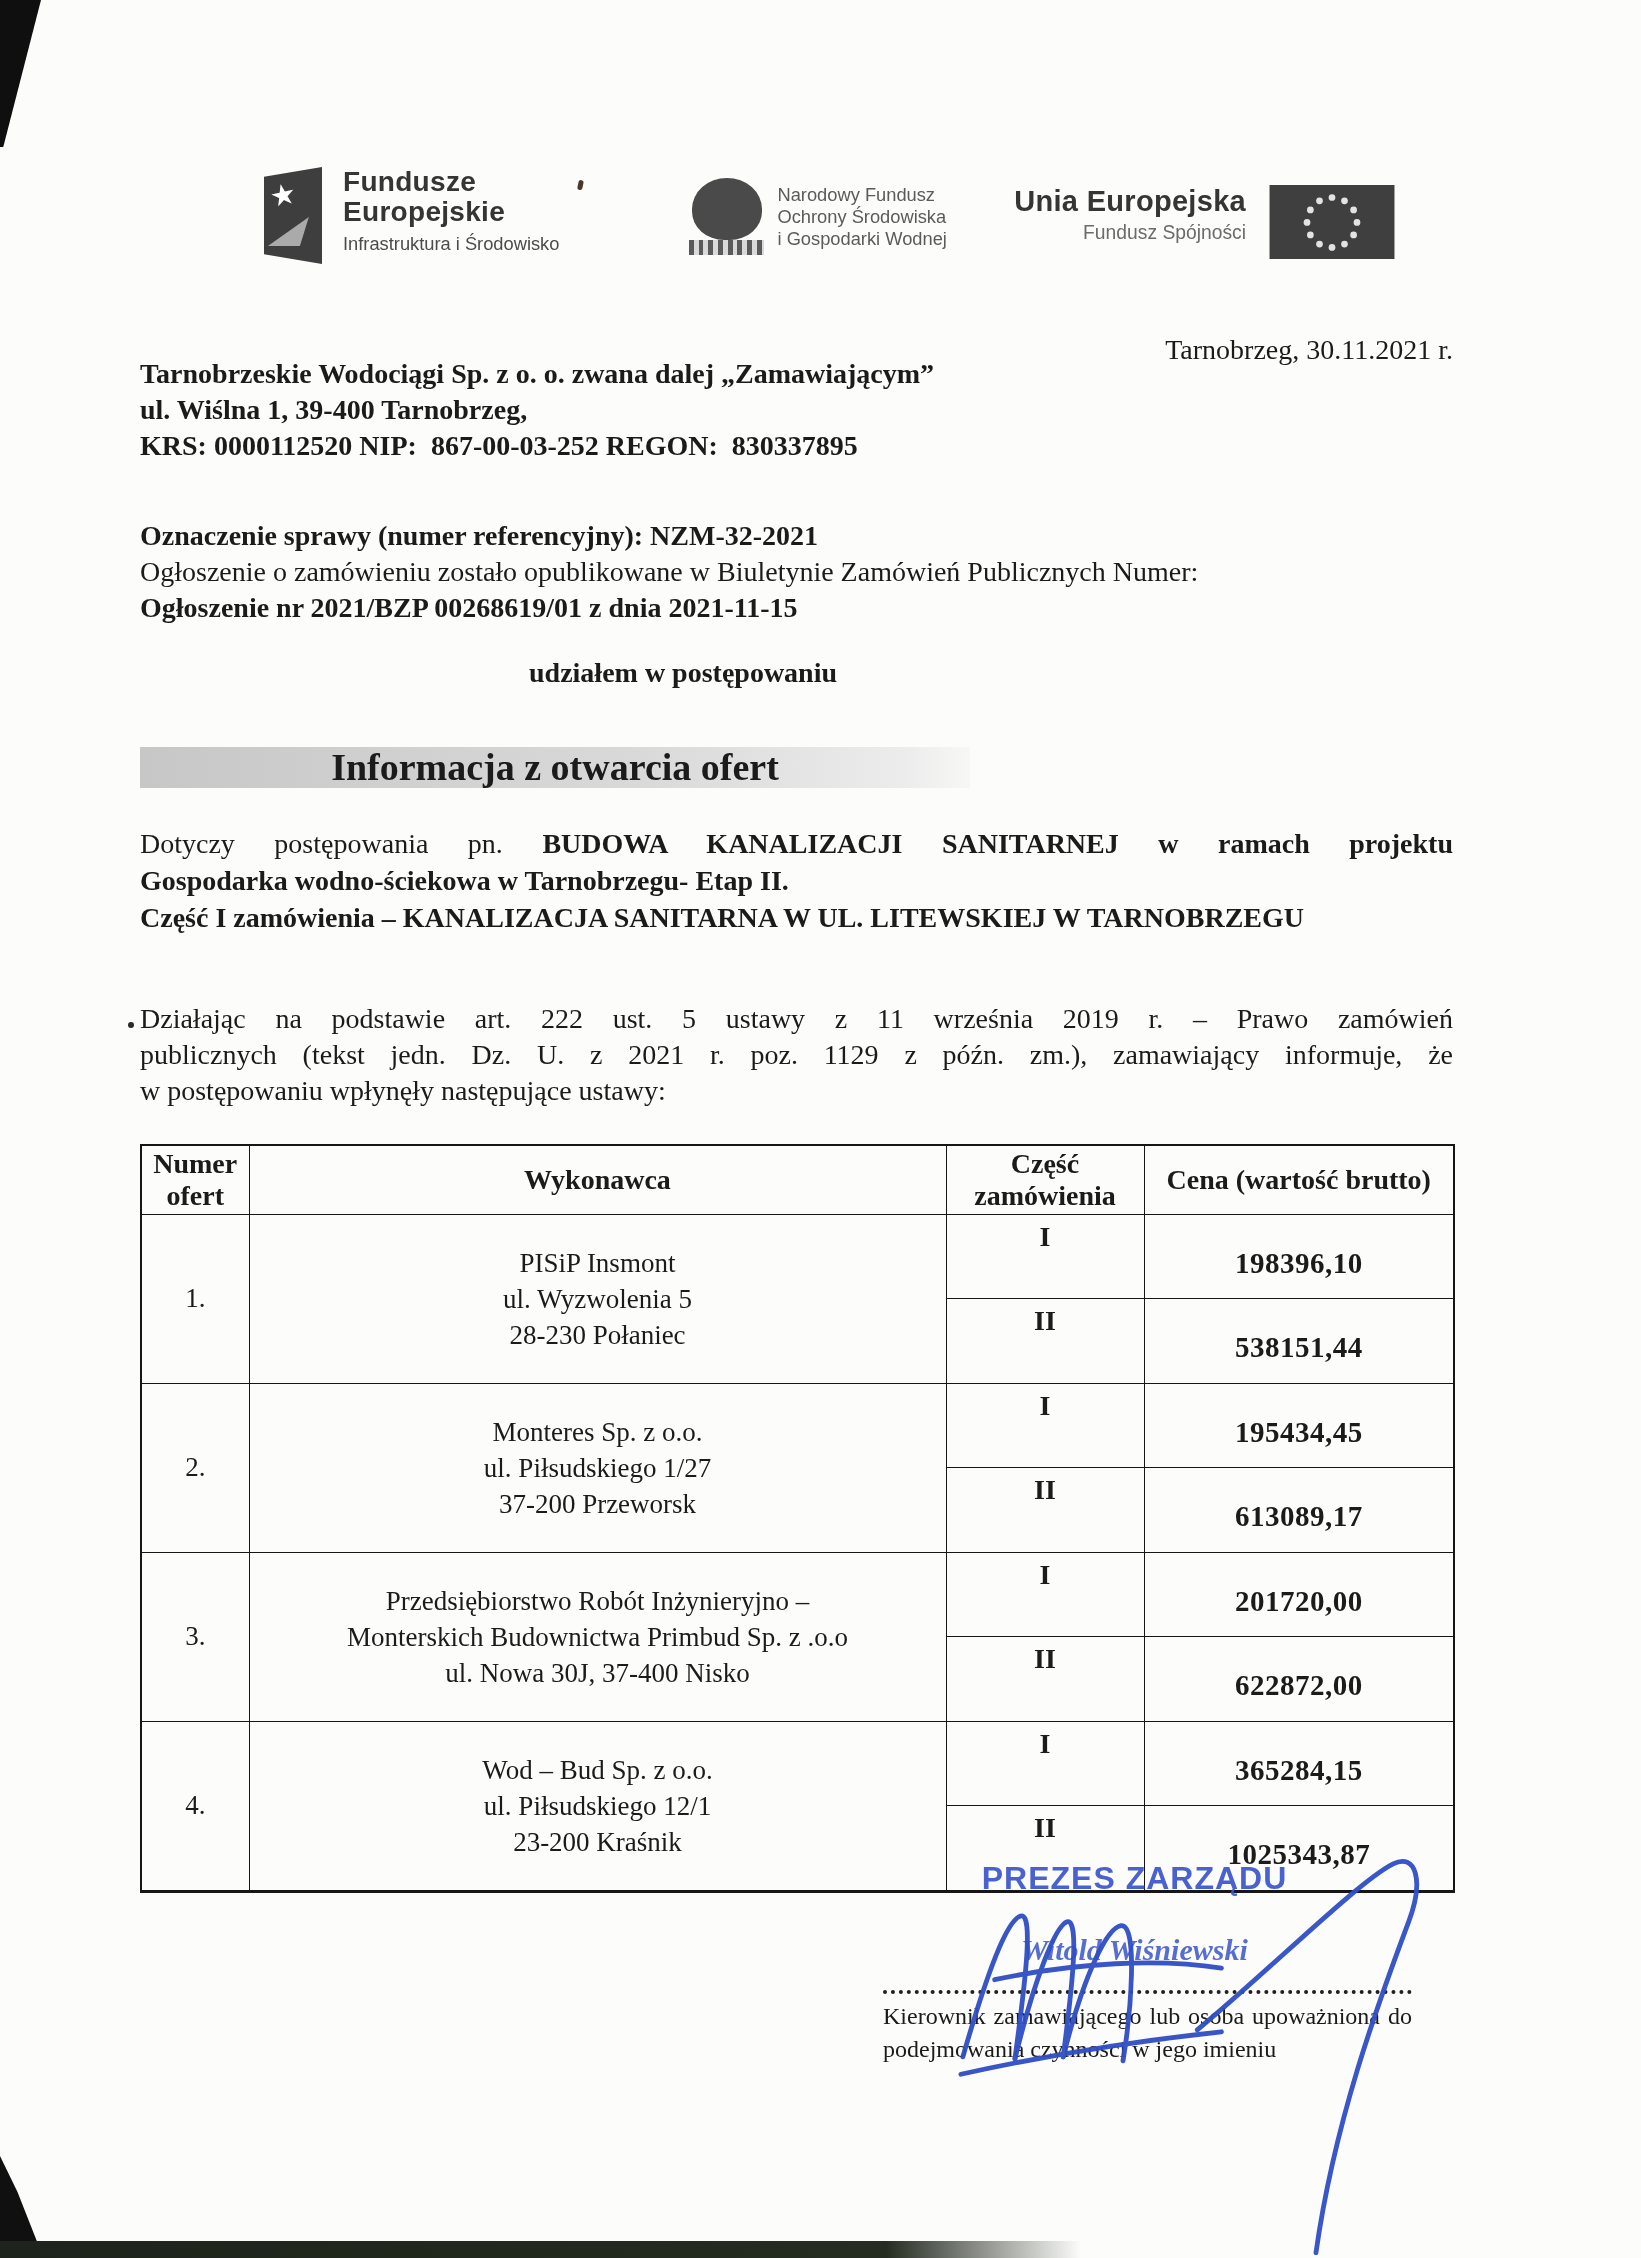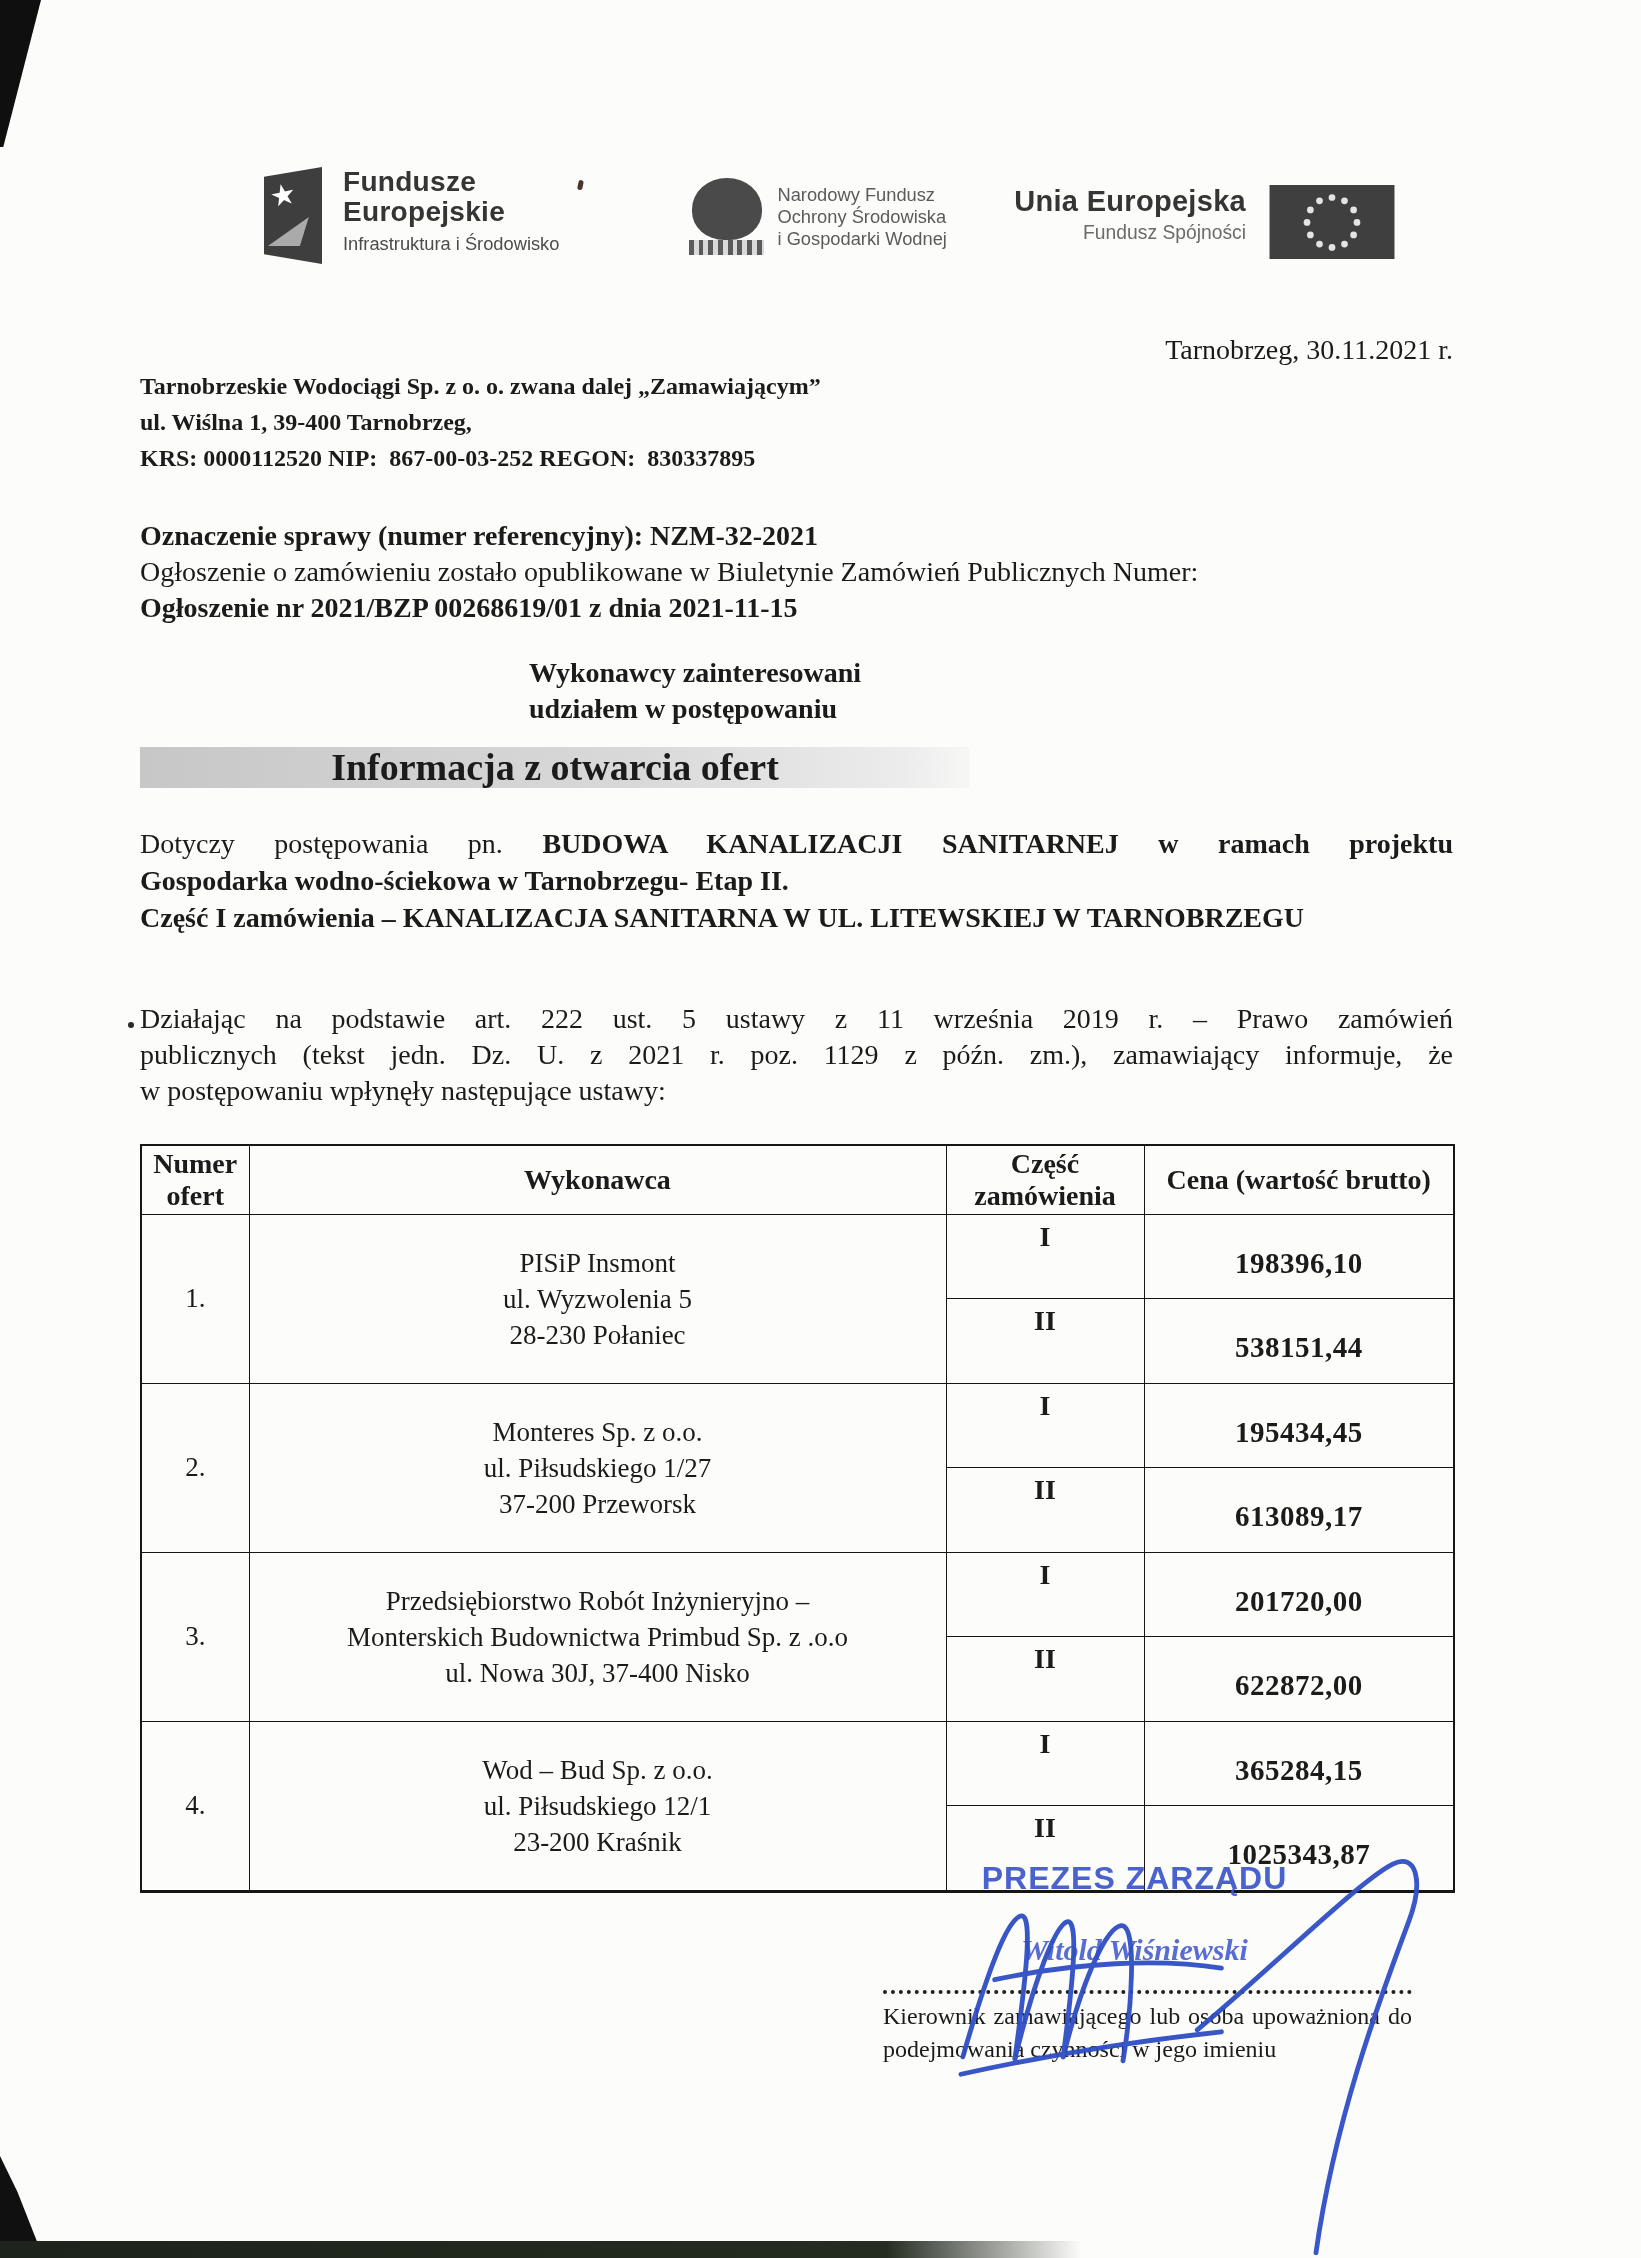--- a/index.html
+++ b/index.html
@@ -45,21 +45,21 @@
                repeating-linear-gradient(0deg,rgba(255,255,255,.35) 0 2.9px,rgba(0,0,0,.15) 2.9px 5.8px);}
   .nfos-text{margin-left:13.5px;font-size:18.3px;line-height:22px;color:#5b5b5b;padding-top:5.8px;}
   .ue-group{left:1014px;top:185px;}
   .ue-text{text-align:right;margin-right:23px;width:232px;}
   .ue-title{font-weight:bold;font-size:29px;color:#353535;letter-spacing:0.3px;}
   .ue-sub{font-size:19.3px;color:#6b6b6b;margin-top:3.9px;}
   .ue-flag{width:126px;height:74px;}
   
   .blk{position:absolute;left:140px;width:1313px;}
   .date-line{top:334px;text-align:right;font-size:28px;}
-  .buyer{top:368px;font-weight:bold;font-size:24px;line-height:36px;}
+  .buyer{top:356px;font-weight:bold;font-size:28px;line-height:36px;}
   .prewrap{white-space:pre-wrap;}
   .reference{top:518px;font-size:28px;line-height:36px;}
   .bold{font-weight:bold;}
   .addressee{top:655px;font-weight:bold;font-size:28px;line-height:36px;}
   .addressee .inner{margin-left:389px;}
   .band{top:747px;height:41px;line-height:41px;width:830px;
     background:linear-gradient(to right,#c7c7c7,#d9d9d9 60%,#ececec 92%,#f7f7f6);
     text-align:center;font-weight:bold;font-size:38px;}
   .subject{top:825px;font-size:28px;line-height:37px;}
   .force-just{text-align:justify;text-align-last:justify;}
@@ -159,21 +159,20 @@
   </div>
 
   <div class="blk reference">
     <div class="bold">Oznaczenie sprawy (numer referencyjny): NZM-32-2021</div>
     <div>Ogłoszenie o zamówieniu zostało opublikowane w Biuletynie Zamówień Publicznych Numer:</div>
     <div class="bold">Ogłoszenie nr 2021/BZP 00268619/01 z dnia 2021-11-15</div>
   </div>
 
   <div class="blk addressee">
     <div class="inner">
-      <div>Wykonawcy zainteresowani</div>
       <div>udziałem w postępowaniu</div>
     </div>
   </div>
 
   <div class="blk band">Informacja z otwarcia ofert</div>
 
   <div class="blk subject">
     <div class="force-just">
       <span>Dotyczy postępowania pn. </span><span class="bold">BUDOWA KANALIZACJI SANITARNEJ w ramach projektu</span>
     </div>

